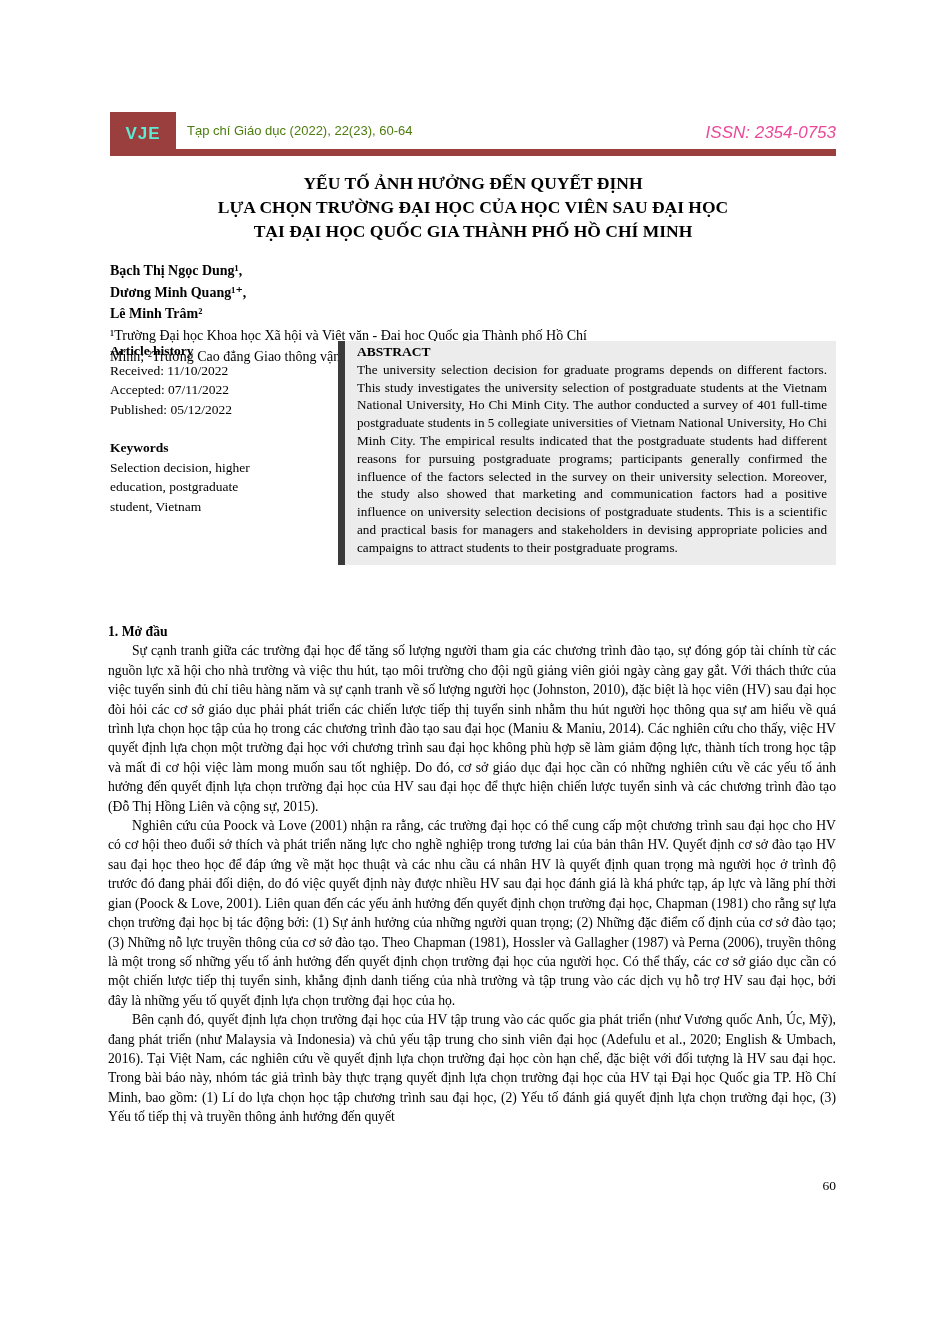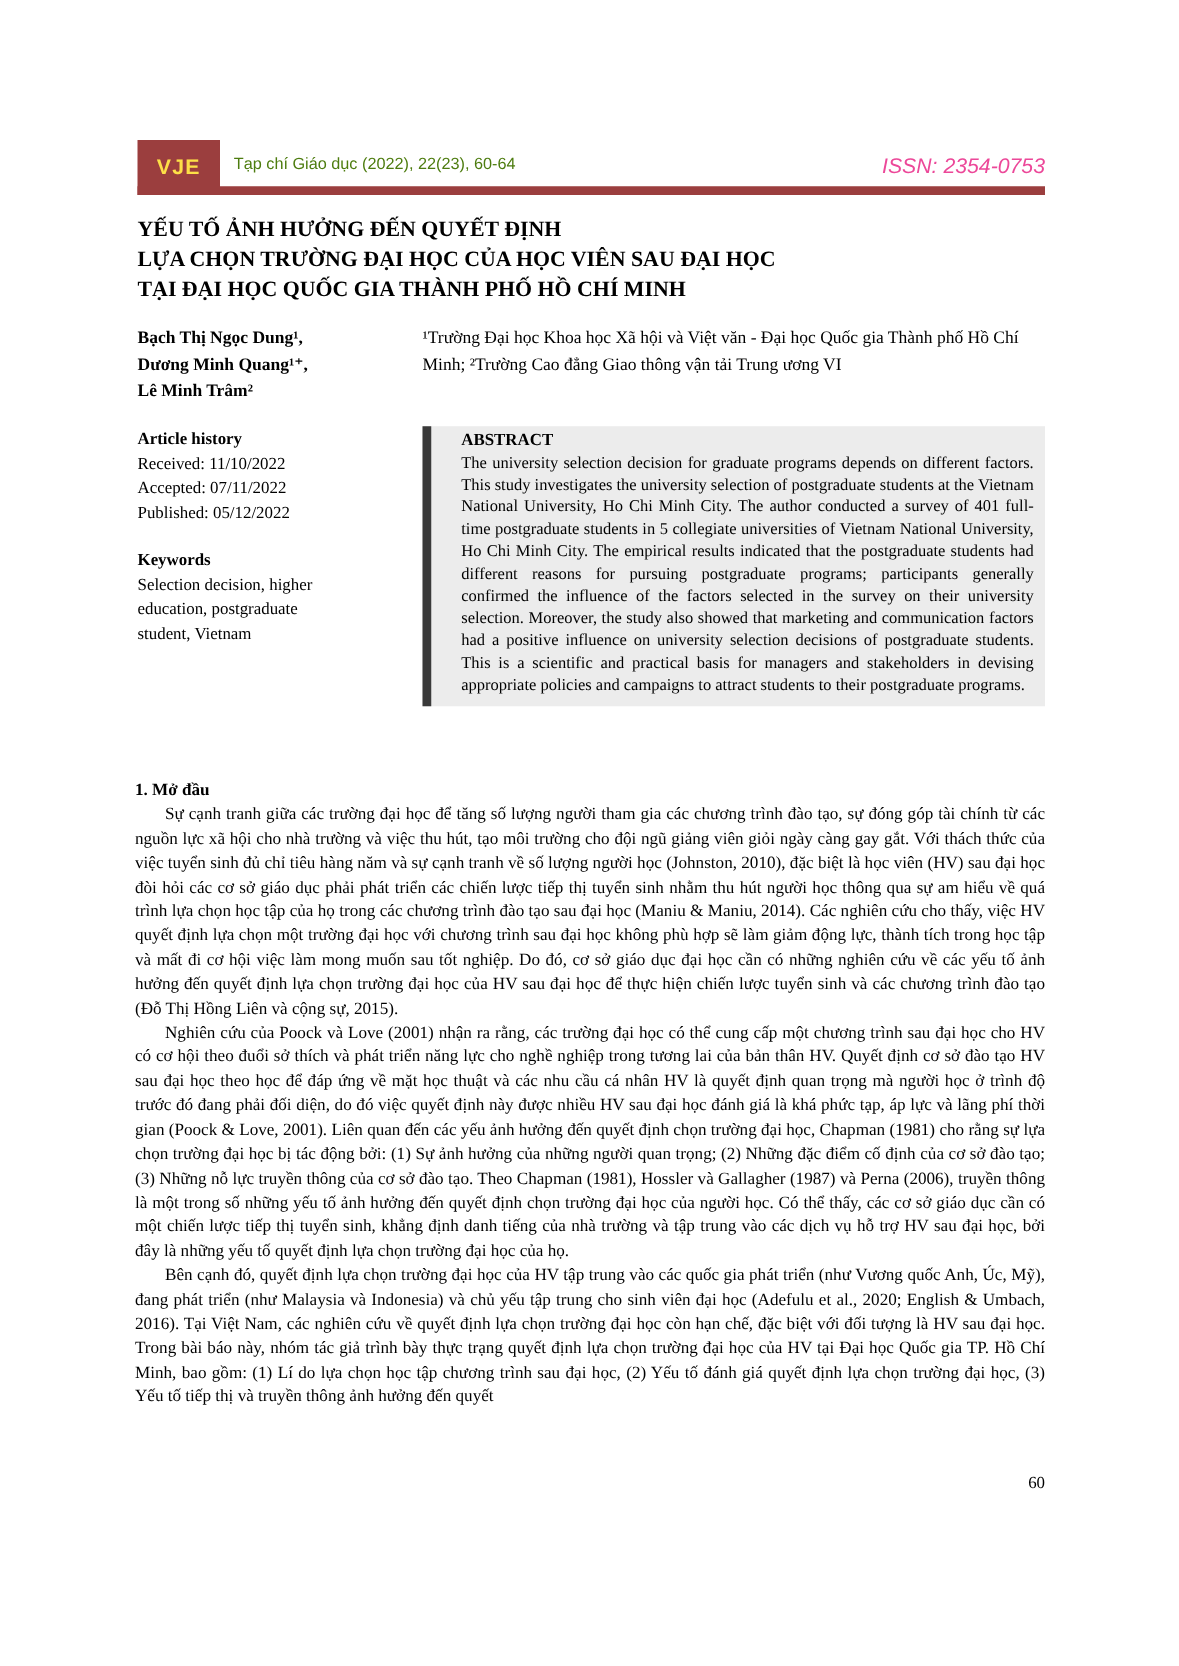--- a/index.html
+++ b/index.html
@@ -9,21 +9,21 @@
     font-family:"Liberation Serif","DejaVu Serif",serif;
     color:#000;
     position:relative;
     overflow:hidden;
   }
   .page { position:absolute; inset:0; }
 
   
   .vje-box {
     position:absolute; left:110px; top:112px; width:66px; height:44px;
-    background:var(--accent); color:#fde047;
+    background:var(--accent); color:#5eead4;
     display:flex; align-items:center; justify-content:center;
     font-family:"Liberation Sans","DejaVu Sans",sans-serif;
     font-weight:bold; font-size:17px; letter-spacing:1px;
     z-index:2;
   }
   .header-rule {
     position:absolute; left:110px; top:149px; width:726px; height:7px;
     background:var(--accent); z-index:1;
   }
   .journal-ref {
@@ -33,40 +33,40 @@
   }
   .issn {
     position:absolute; left:110px; top:123px; width:726px; text-align:right;
     font-family:"Liberation Sans","DejaVu Sans",sans-serif;
     font-size:17px; color:#ec4899;font-style:italic;
   }
 
   
   .title-block {
     position:absolute; left:110px; top:171px; width:726px;
-    font-weight:bold; font-size:17.5px; line-height:24px;
+    text-align:center; font-weight:bold; font-size:17.5px; line-height:24px;
     color:#000;
   }
 
   
-  .authors-row { position:absolute; left:110px; top:260px; width:726px; display:flex; }
+  .authors-row { position:absolute; left:110px; top:260px; width:726px; display:flex;flex-direction:column; }
   .author-names { width:228px; font-weight:bold; font-size:14px; line-height:21.5px; }
   .affil-col { width:498px; font-size:14px; line-height:21.5px; }
   .contact-line { font-style:italic; }
 
   
   .info-row { position:absolute; left:110px; top:341px; width:726px; display:flex; }
   .meta-col { width:228px; font-size:13.5px; line-height:19.5px; }
   .meta-label { font-weight:bold; }
   .keywords-label { font-weight:bold; margin-top:19px; }
   .keywords-text { width:170px; }
   .abstract-box {
     width:498px; box-sizing:border-box;
     background:#ececec; border-left:7px solid #3a3a3a;
-    padding:2px 9px 8px 24px;
+    padding:2px 9px 8px 12px;
     font-size:13.2px; line-height:17.8px; text-align:justify;
   }
   .abstract-label { font-weight:bold; font-size:13.5px; }
 
   
   .body-block {
     position:absolute; left:108px; top:622px; width:728px;
     font-size:13.7px; line-height:19.4px; text-align:justify;
   }
   .section-heading { font-weight:bold; }

